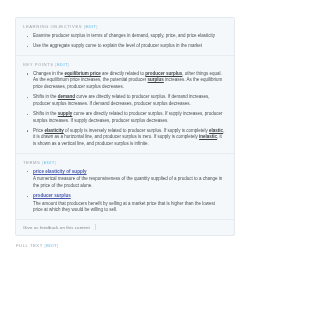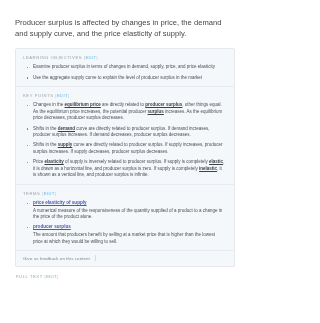--- a/index.html
+++ b/index.html
@@ -126,21 +126,20 @@
     color: #9aa3ab;
     text-transform: uppercase;
     line-height: 6px;
   }
 </style>
 </head>
 <body>
 
 <div class="page">
 
-  <p class="summary">Producer surplus is affected by changes in price, the demand and supply curve, and the price elasticity of supply.</p>
 
   <div class="panel">
 
     <div class="section">
       <div class="sec-head"><span>LEARNING OBJECTIVES</span> <span class="brk">[</span><a class="edit-link" href="#">edit</a><span class="brk">]</span></div>
       <ul class="bullets">
         <li>Examine producer surplus in terms of changes in demand, supply, price, and price elasticity</li>
         <li>Use the aggregate supply curve to explain the level of producer surplus in the market</li>
       </ul>
     </div>

